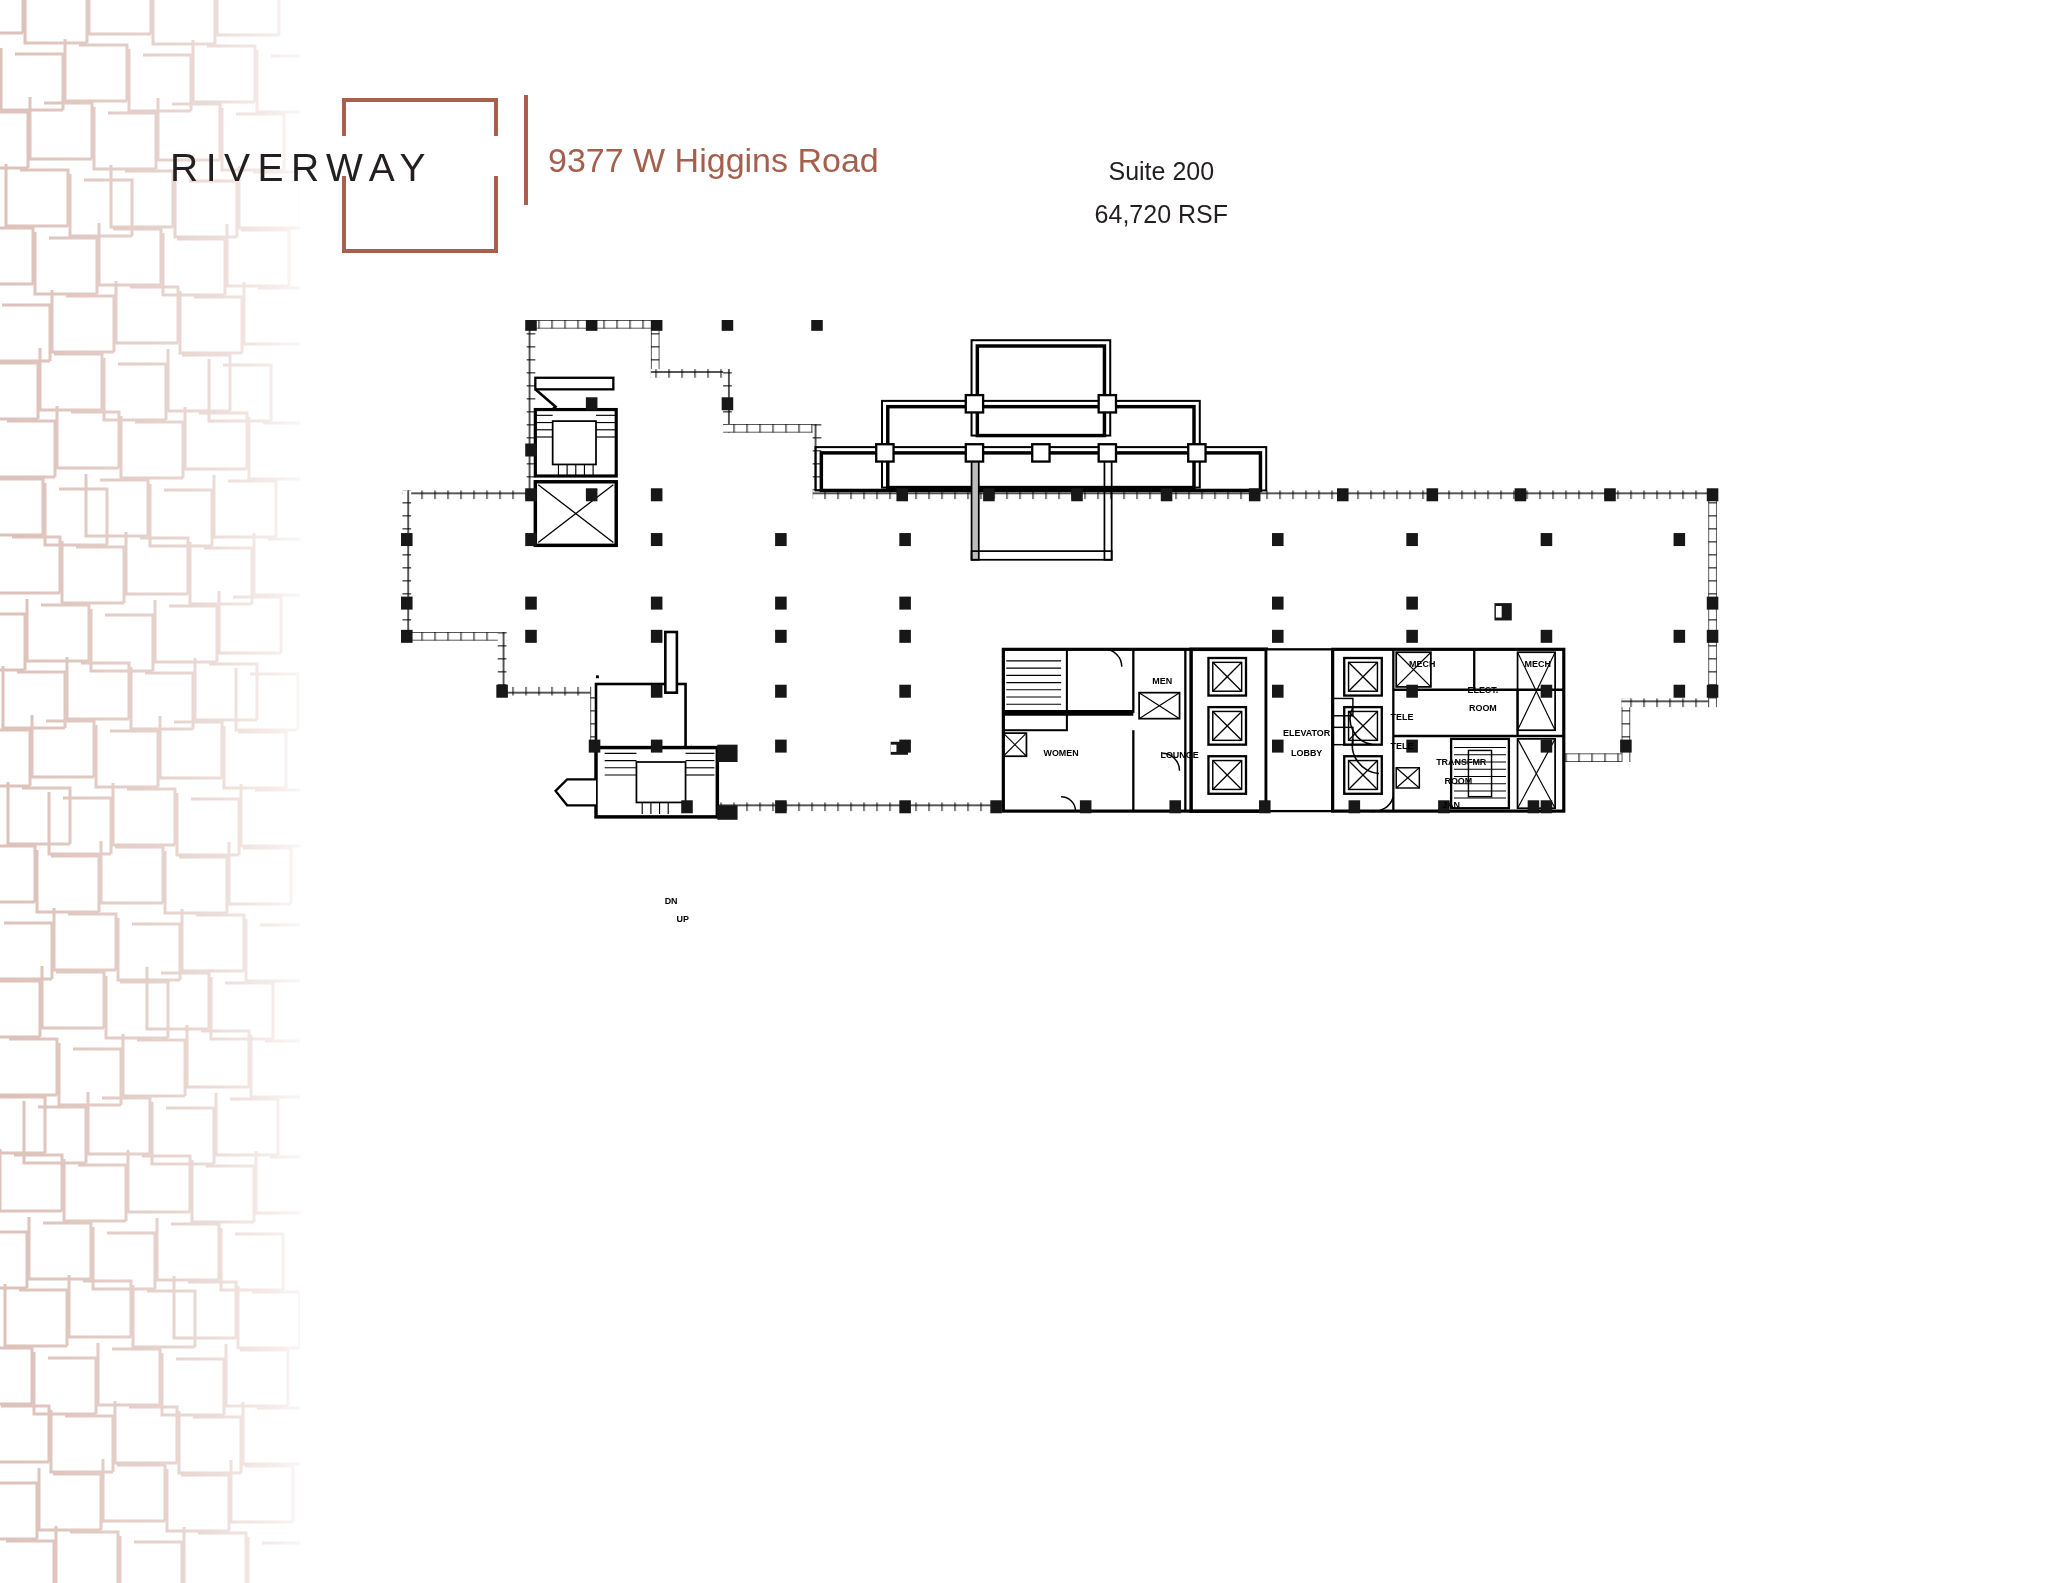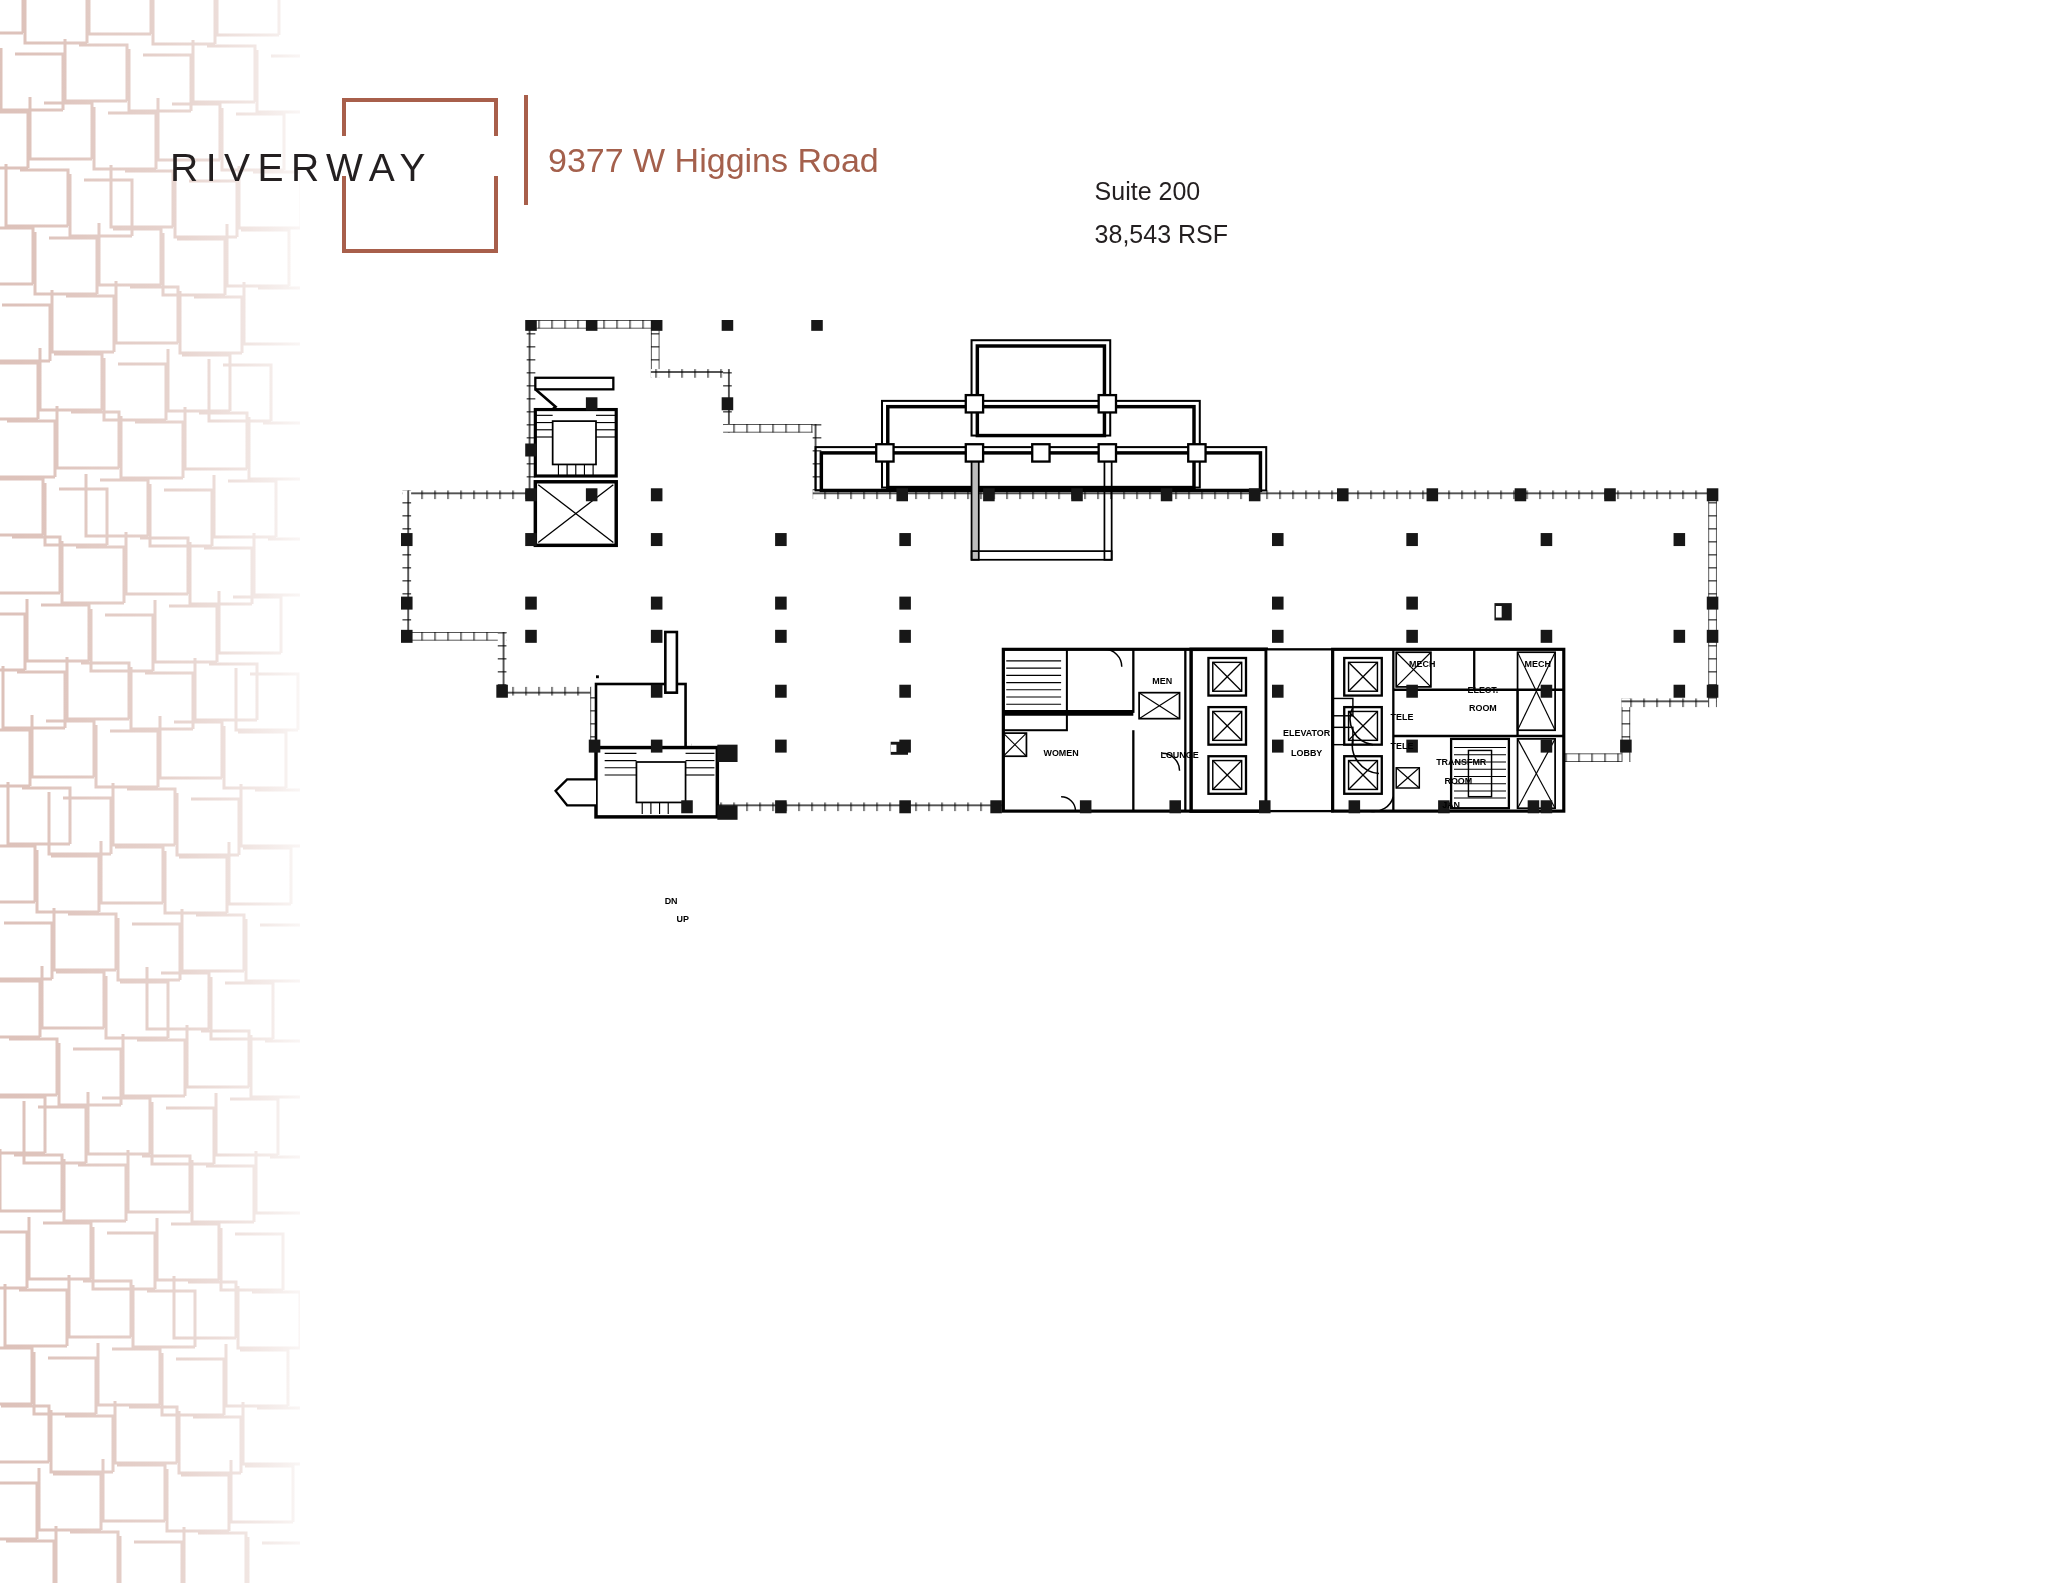--- a/index.html
+++ b/index.html
@@ -29,21 +29,21 @@
     position:absolute;left:0;top:68px;
     font-size:39px;letter-spacing:7.5px;font-weight:400;
     color:#231f20;white-space:nowrap;
     font-family:"Liberation Sans","DejaVu Sans",sans-serif;
   }
   #addr-rule{position:absolute;left:524px;top:95px;width:4px;height:110px;background:#a85f4b;}
   #address{
     position:absolute;left:548px;top:160px;transform:translateY(-50%);
     font-size:34px;color:#a4604c;font-weight:400;white-space:nowrap;
   }
-  #suite-block{position:absolute;right:820px;top:170px;text-align:left;}
+  #suite-block{position:absolute;right:820px;top:150px;text-align:center;}
   #suite-block .line{font-size:25px;line-height:43px;color:#231f20;white-space:nowrap;}
 
   
   #plan-wrap{position:absolute;left:380px;top:320px;width:1420px;height:780px;}
   #plan-svg{display:block;}
 
   
   #footer{position:absolute;left:0;top:1380px;width:2048px;height:203px;}
 </style>
 </head>
@@ -212,21 +212,21 @@
 
     <div class="sq-gap" style="left:168px;top:58px;width:164px;height:40px;"></div>
     <div id="logo-word">RIVERWAY</div>
   </div>
 
   <div id="addr-rule"></div>
   <div id="address">9377 W Higgins Road</div>
 
   <div id="suite-block">
     <div class="line">Suite 200</div>
-    <div class="line">38,543 RSF</div>
+    <div class="line">64,720 RSF</div>
   </div>
 </div>
 
 <div id="plan-wrap">
 <svg id="plan-svg" width="1420" height="780" viewBox="0 0 980 540" xmlns="http://www.w3.org/2000/svg">
   <defs>
 
     <pattern id="mull-h" width="9" height="6" patternUnits="userSpaceOnUse">
       <rect width="9" height="6" fill="#fff"></rect>
       <line x1="0" y1="0" x2="9" y2="0" stroke="#000" stroke-width="0.9"></line>

